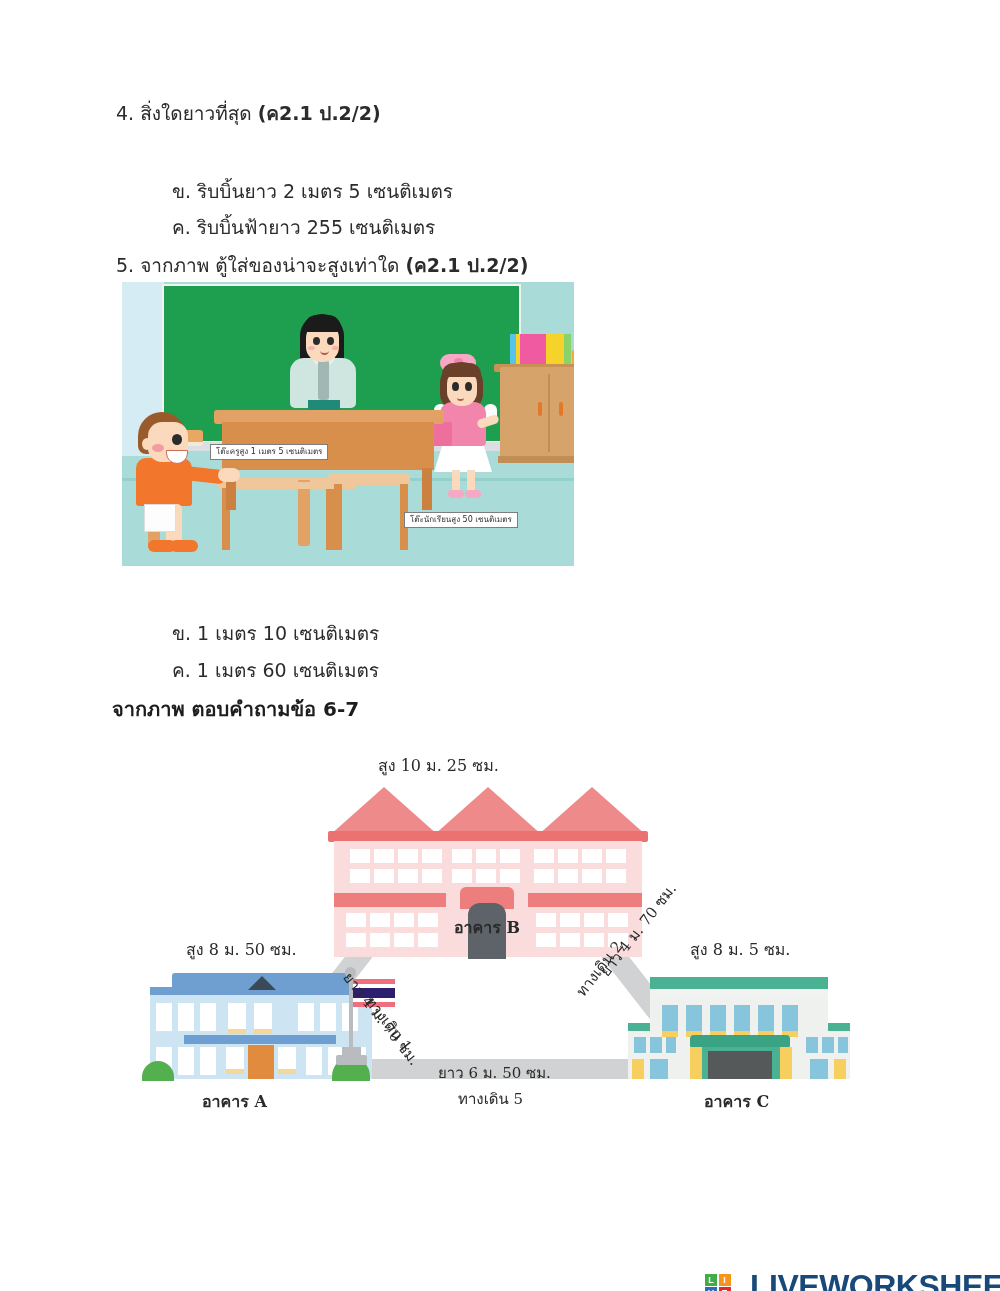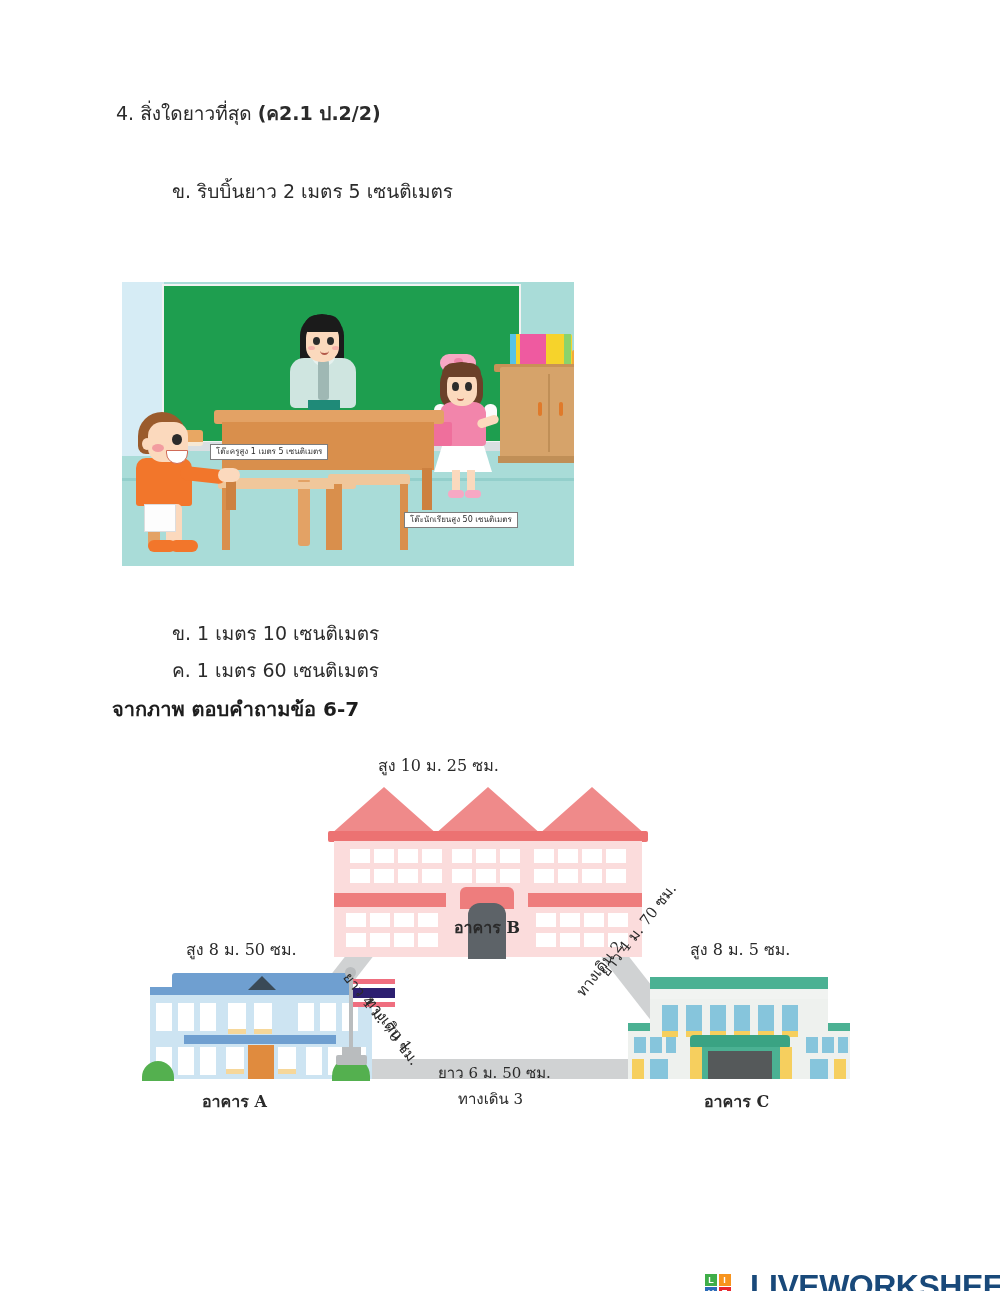--- a/index.html
+++ b/index.html
@@ -283,21 +283,27 @@
 <body>
 
 <div class="page">
 
   <div class="q-head" style="left:116px; top:98px;">
     <span class="lead">4.</span>
     <span class="lead">สิ่งใดยาวที่สุด</span>
     <span class="code">(ค2.1 ป.2/2)</span>
   </div>
   <div class="choice" style="left:172px; top:176px;">ข. ริบบิ้นยาว 2 เมตร 5 เซนติเมตร</div>
-
+  <div class="choice" style="left:172px; top:212px;">ค. ริบบิ้นฟ้ายาว 255 เซนติเมตร</div>
+
+  <div class="q-head" style="left:116px; top:250px;">
+    <span class="lead">5.</span>
+    <span class="lead">จากภาพ ตู้ใส่ของน่าจะสูงเท่าใด</span>
+    <span class="code">(ค2.1 ป.2/2)</span>
+  </div>
 
   <div class="classroom">
     <div class="cr-wall-left"></div>
     <div class="cr-board"></div>
     <div class="cr-board-frame"></div>
     <div class="cr-ledge"></div>
     <div class="cr-eraser"></div>
     <div class="cr-floor"></div>
     <div class="cr-floor-line"></div>
 
@@ -545,21 +551,21 @@
     <div class="flag-base2"></div>
     <div class="flag-base"></div>
 
     <div class="path-label" style="left:206px; top:222px; transform: rotate(52deg); transform-origin: left top;">ยาว 4 ม. 70 ซม.</div>
     <div class="path-label" style="left:228px; top:246px; transform: rotate(52deg); transform-origin: left top;">ทางเดิน 1</div>
 
     <div class="path-label" style="left:444px; top:222px; transform: rotate(-52deg); transform-origin: left top;">ยาว 4 ม. 70 ซม.</div>
     <div class="path-label" style="left:420px; top:242px; transform: rotate(-52deg); transform-origin: left top;">ทางเดิน 2</div>
 
     <div class="path-label" style="left:288px; top:316px;">ยาว 6 ม. 50 ซม.</div>
-    <div class="path-label" style="left:308px; top:342px;">ทางเดิน 3</div>
+    <div class="path-label" style="left:308px; top:342px;">ทางเดิน 5</div>
   </div>
 
   <div class="lw">
     <div class="lw-grid">
       <div class="lw-cell" style="background:#3fae49;">L</div>
       <div class="lw-cell" style="background:#f7941e;">I</div>
       <div class="lw-cell" style="background:transparent;"></div>
       <div class="lw-cell" style="background:#2b6cb8;">V</div>
       <div class="lw-cell" style="background:#e8262d;">E</div>
       <div class="lw-cell" style="background:transparent;"></div>

